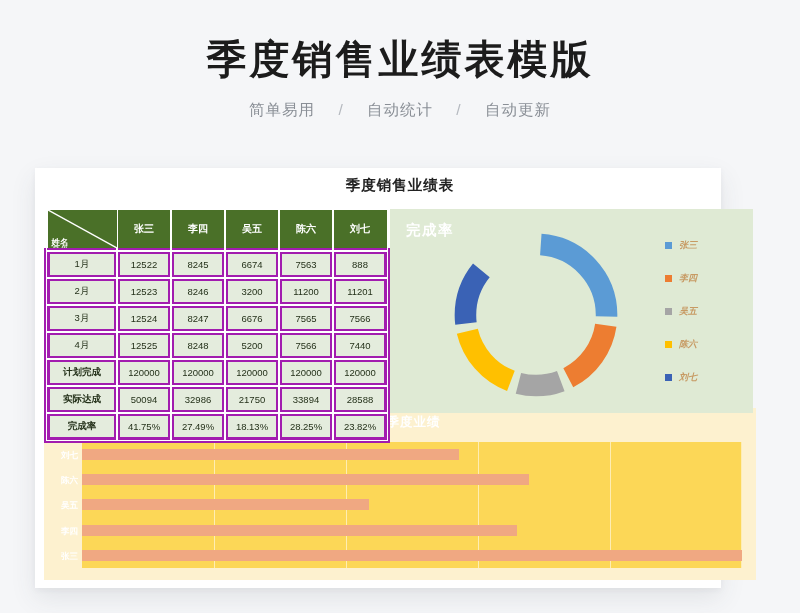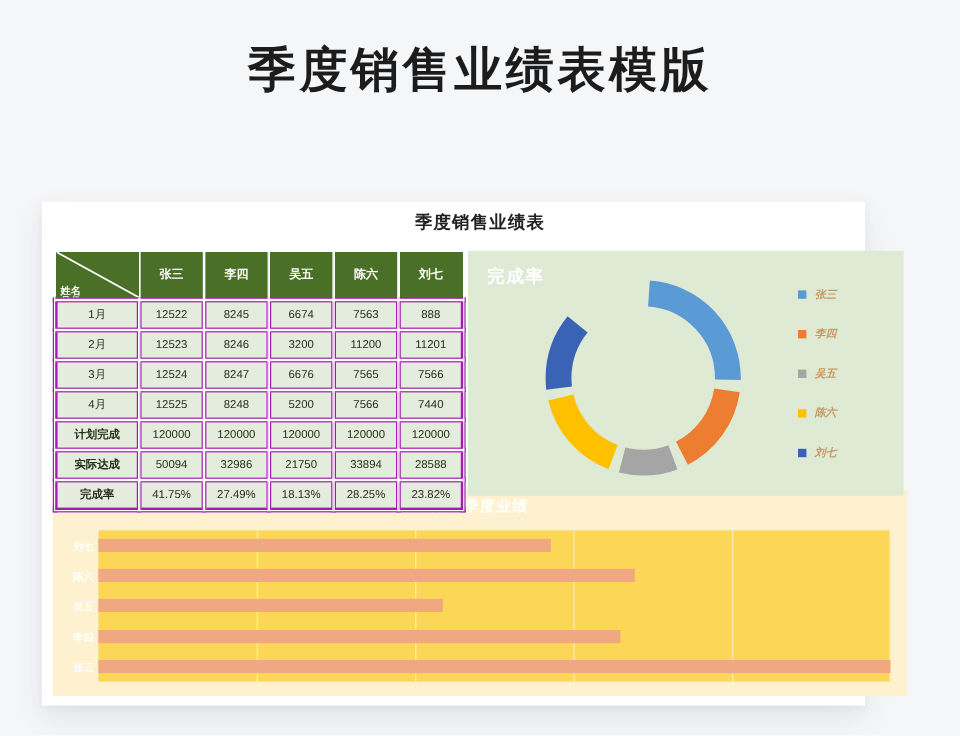--- a/index.html
+++ b/index.html
@@ -75,21 +75,21 @@
     left: 9px;
     top: 41px;
     width: 340px;
     border-collapse: collapse;
     table-layout: fixed;
     font-size: 9.5px;
     color: #24311a;
     background: #ffffff;
   }
   .sheet td, .sheet th {
-    border: 4px solid #a21caf;
+    border: 6px solid #a21caf;
     outline: 1px solid #ffffff;
     text-align: center;
     height: 21px;
     padding: 0 1px;
     font-weight: normal;
     white-space: nowrap;
     overflow: hidden;
   }
   .sheet thead th {
     background: #4a7028;
@@ -271,20 +271,27 @@
     font-weight: bold;
     color: #ffffff;
     line-height: 1;
   }
 </style>
 </head>
 <body>
 
 <div class="page-header">
   <h1 class="page-title">季度销售业绩表模版</h1>
+  <div class="page-subtitle">
+    <span>简单易用</span>
+    <span class="sep">/</span>
+    <span>自动统计</span>
+    <span class="sep">/</span>
+    <span>自动更新</span>
+  </div>
 </div>
 
 <div class="card">
 
   <div class="card-title">季度销售业绩表</div>
 
   <div class="bar-panel">
     <div class="bar-title">第一季度业绩</div>
 
     <div class="bar-cat-labels">

